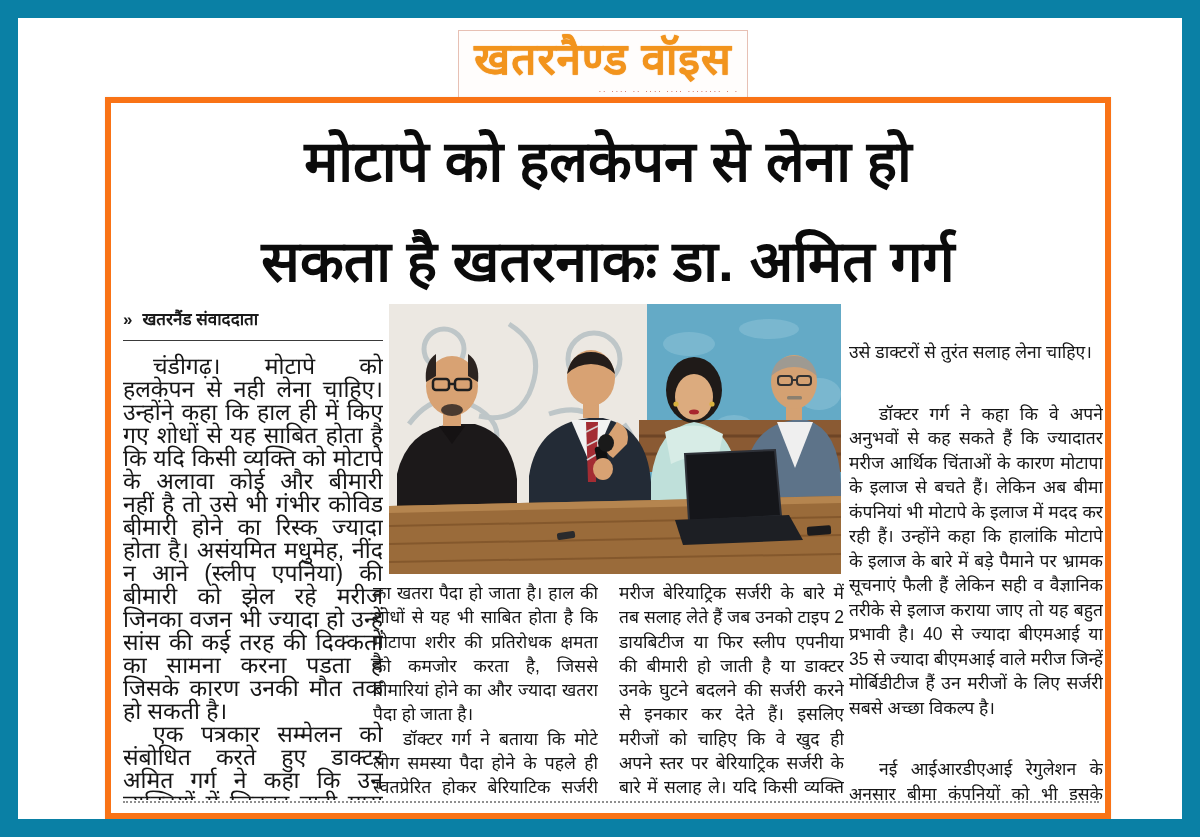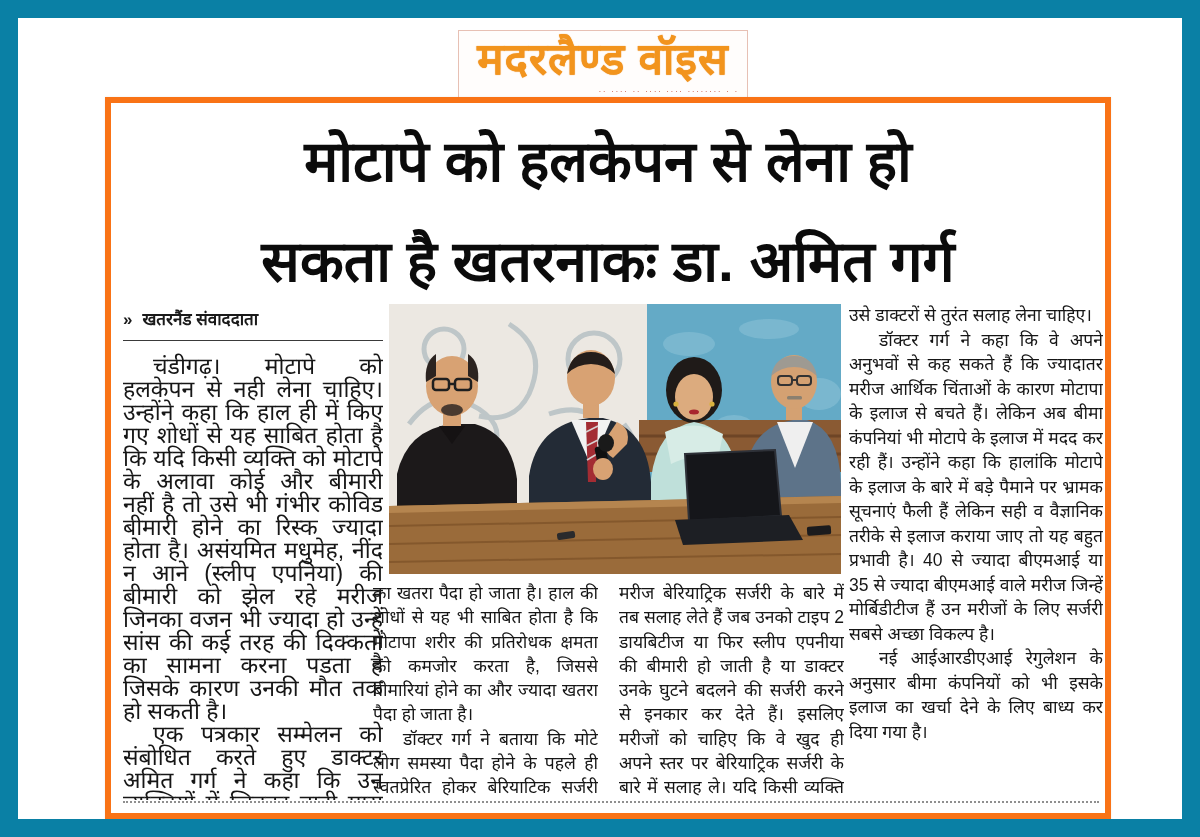--- a/index.html
+++ b/index.html
@@ -52,39 +52,39 @@
   .indent{text-indent:30px;}
   .col1{left:12px;top:200px;width:260px;height:497px;overflow:hidden;}
   .col1 p{font-size:23px;line-height:23px;}
   .byline-row{font-size:17px;font-weight:bold;color:#1a1a1a;padding-top:4px;}
   .byline-row .marker{margin-right:10px;}
   .byline-rule{border:none;border-top:1.6px solid #3a3a3a;margin:10px 0 14px 0;}
   .col2{left:262px;top:478px;width:225px;height:219px;overflow:hidden;}
   .col3{left:508px;top:478px;width:225px;height:219px;overflow:hidden;}
   .col2 p,.col3 p{font-size:17.5px;line-height:24.3px;}
   .col4{left:738px;top:200px;width:254px;height:497px;overflow:hidden;}
-  .col4 p{font-size:17.5px;line-height:24.5px;}
+  .col4 p{font-size:17.5px;line-height:24.5px;margin-top:37px;}
   .dotted-rule{
     position:absolute;left:12px;top:698px;width:976px;height:0;
     border-top:2px dotted #8f8f8f;
   }
   
   .photo{
     position:absolute;left:278px;top:201px;width:452px;height:270px;
     overflow:hidden;background:#ddd;
   }
   .photo svg{display:block;}
 </style>
 </head>
 <body>
 
 <div class="page">
 
   <div class="masthead-box">
-    <div class="masthead-title">मदरलैण्ड वॉइस</div>
+    <div class="masthead-title">खतरनैण्ड वॉइस</div>
     <div class="masthead-subtext">·· ···· ·· ···· ···· ········ · ·</div>
   </div>
 
   <div class="article-box">
 
     <div class="hl hl1">मोटापे को हलकेपन से लेना हो</div>
     <div class="hl hl2">सकता है खतरनाकः डा. अमित गर्ग</div>
 
     <div class="col col1">
       <div class="byline-row"><span class="marker">»</span><span>खतरनैंड संवाददाता</span></div>

